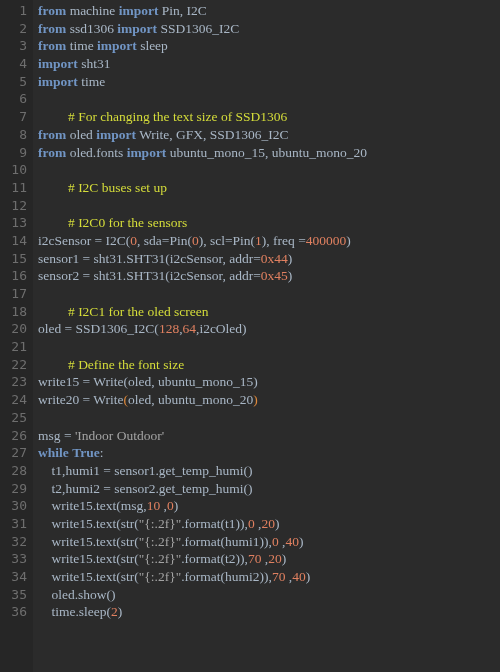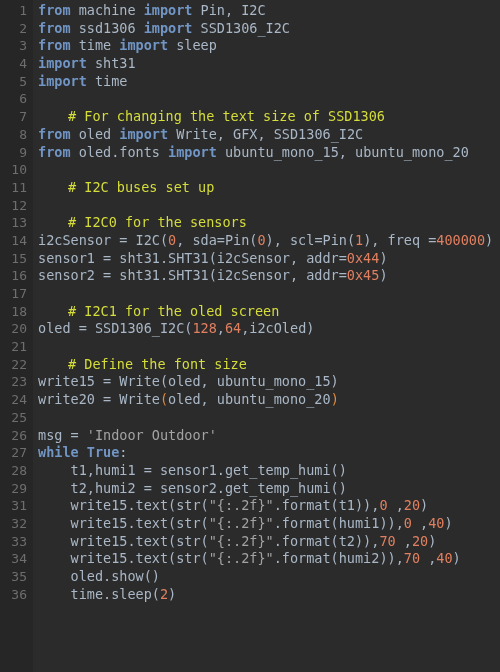--- a/index.html
+++ b/index.html
@@ -49,20 +49,21 @@
     text-align: right;
     color: #6e6e6e;
     user-select: none;
     font-size: 13px;
   }
   .src {
     padding-left: 5px;
     color: #a9b7c6;
     white-space: pre;
     flex: 1;
+    font-family: Liberation Serif, serif;
   }
   
   .kw  { color: #7195c4; font-weight: bold; }
   .com { color: #d5dd3a; margin-left: 30px; }
   .str { color: #a3a3a3; }
   .num { color: #e08060; }
   .bmt { color: #e08a3c; }
   .pln { color: #a9b7c6; }
 </style>
 </head>
@@ -92,20 +93,21 @@
       <div class="line"><span class="ln">20</span><span class="src"><span class="pln">oled = SSD1306_I2C(</span><span class="num">128</span><span class="pln">,</span><span class="num">64</span><span class="pln">,i2cOled)</span></span></div>
       <div class="line"><span class="ln">21</span><span class="src">​</span></div>
       <div class="line"><span class="ln">22</span><span class="src"><span class="com"># Define the font size</span></span></div>
       <div class="line"><span class="ln">23</span><span class="src"><span class="pln">write15 = Write(oled, ubuntu_mono_15)</span></span></div>
       <div class="line"><span class="ln">24</span><span class="src"><span class="pln">write20 = Write</span><span class="bmt">(</span><span class="pln">oled, ubuntu_mono_20</span><span class="bmt">)</span></span></div>
       <div class="line"><span class="ln">25</span><span class="src">​</span></div>
       <div class="line"><span class="ln">26</span><span class="src"><span class="pln">msg = </span><span class="str">'Indoor Outdoor'</span></span></div>
       <div class="line"><span class="ln">27</span><span class="src"><span class="kw">while</span><span class="pln"> </span><span class="kw">True</span><span class="pln">:</span></span></div>
       <div class="line"><span class="ln">28</span><span class="src"><span class="pln">    t1,humi1 = sensor1.get_temp_humi()</span></span></div>
       <div class="line"><span class="ln">29</span><span class="src"><span class="pln">    t2,humi2 = sensor2.get_temp_humi()</span></span></div>
+      <div class="line"><span class="ln">30</span><span class="src"><span class="pln">    write15.text(msg,</span><span class="num">10</span><span class="pln"> ,</span><span class="num">0</span><span class="pln">)</span></span></div>
       <div class="line"><span class="ln">31</span><span class="src"><span class="pln">    write15.text(str(</span><span class="str">"{:.2f}"</span><span class="pln">.format(t1)),</span><span class="num">0</span><span class="pln"> ,</span><span class="num">20</span><span class="pln">)</span></span></div>
       <div class="line"><span class="ln">32</span><span class="src"><span class="pln">    write15.text(str(</span><span class="str">"{:.2f}"</span><span class="pln">.format(humi1)),</span><span class="num">0</span><span class="pln"> ,</span><span class="num">40</span><span class="pln">)</span></span></div>
       <div class="line"><span class="ln">33</span><span class="src"><span class="pln">    write15.text(str(</span><span class="str">"{:.2f}"</span><span class="pln">.format(t2)),</span><span class="num">70</span><span class="pln"> ,</span><span class="num">20</span><span class="pln">)</span></span></div>
       <div class="line"><span class="ln">34</span><span class="src"><span class="pln">    write15.text(str(</span><span class="str">"{:.2f}"</span><span class="pln">.format(humi2)),</span><span class="num">70</span><span class="pln"> ,</span><span class="num">40</span><span class="pln">)</span></span></div>
       <div class="line"><span class="ln">35</span><span class="src"><span class="pln">    oled.show()</span></span></div>
       <div class="line"><span class="ln">36</span><span class="src"><span class="pln">    time.sleep(</span><span class="num">2</span><span class="pln">)</span></span></div>
     </div>
 </div>
 
 </body></html>

